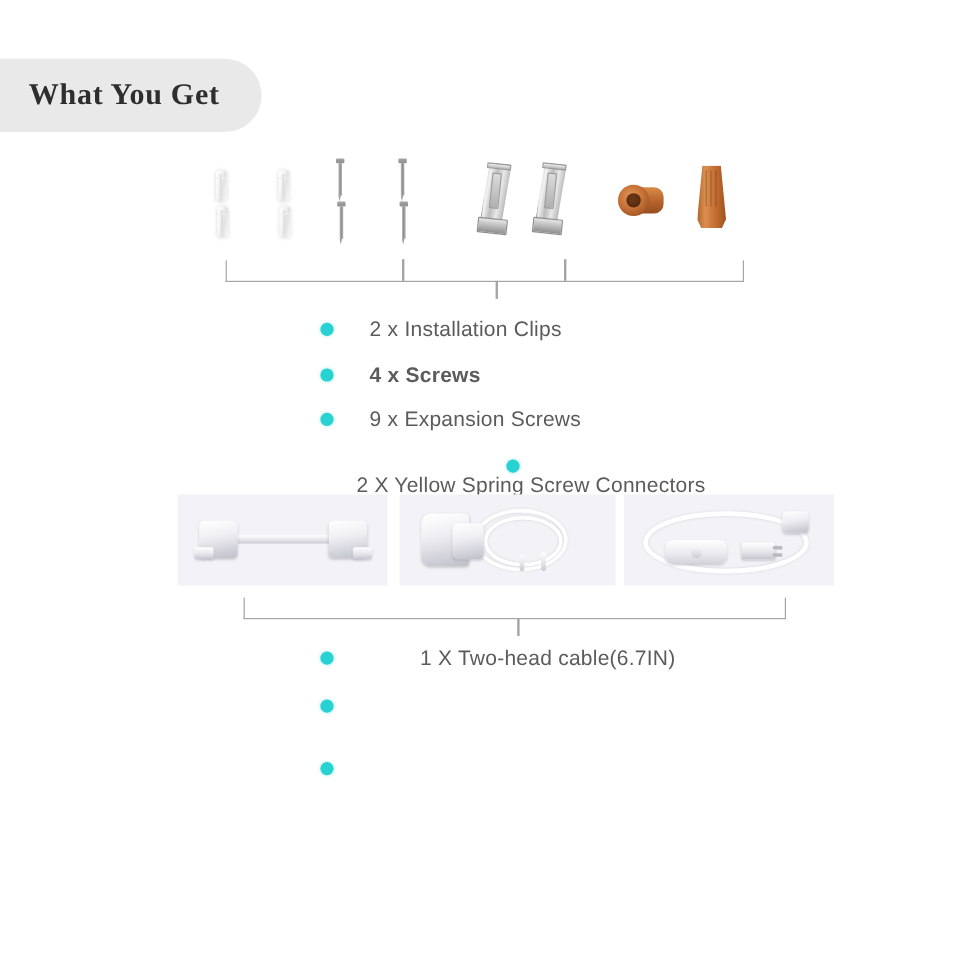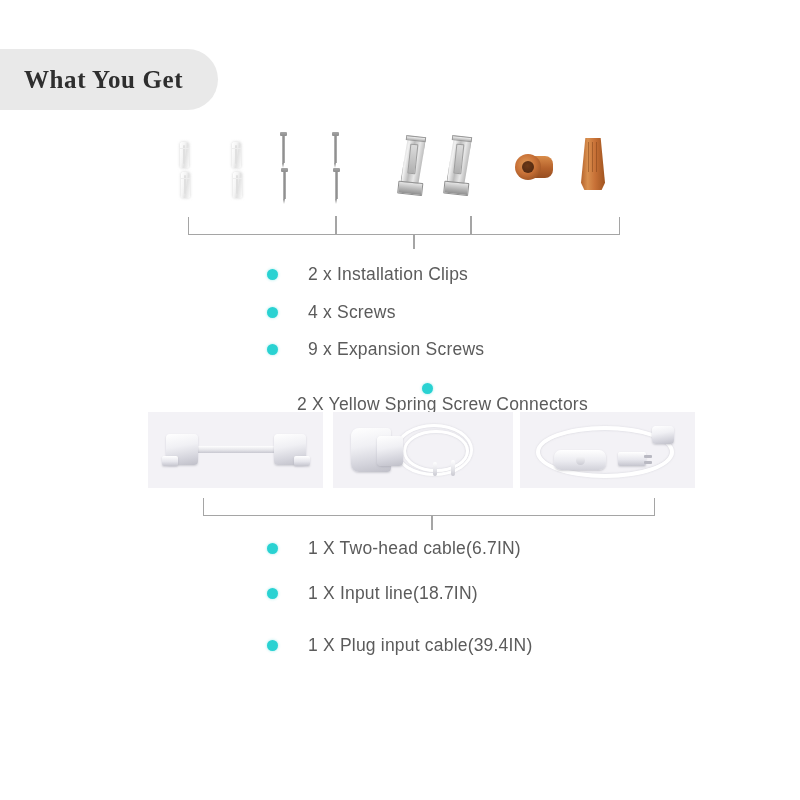--- a/index.html
+++ b/index.html
@@ -404,21 +404,21 @@
     <div class="tick" style="left:146px; height:18px;"></div>
     <div class="tick" style="left:281px; height:18px;"></div>
     <div class="stem" style="left:224px;"></div>
   </div>
 
   <div class="bullet-list" style="left:267px; top:248px; width:420px; height:140px;">
     <div class="bullet-item" style="top:0px;">
       <span class="bullet-dot"></span>
       <span class="bullet-text">2 x Installation Clips</span>
     </div>
-    <div class="bullet-item" style="top:38px;">
+    <div class="bullet-item" style="top:38px;font-weight:bold;">
       <span class="bullet-dot"></span>
       <span class="bullet-text">4 x Screws</span>
     </div>
     <div class="bullet-item" style="top:75px;">
       <span class="bullet-dot"></span>
       <span class="bullet-text">9 x Expansion Screws</span>
     </div>
     <div class="bullet-item" style="top:119px;flex-direction:column;">
       <span class="bullet-dot"></span>
       <span class="bullet-text">2 X Yellow Spring Screw Connectors</span>
@@ -455,27 +455,25 @@
       <div class="cab-pin" style="left:124px; top:49px; width:8px; height:3px;"></div>
       <div class="cab-connector" style="left:132px; top:14px; width:22px; height:18px;"></div>
     </div>
   </div>
 
   <div class="bracket" style="left:203px; top:482px; width:452px; height:18px;">
     <div class="stem" style="left:227px;"></div>
   </div>
 
   <div class="bullet-list" style="left:267px; top:522px; width:400px; height:130px;">
-    <div class="bullet-item" style="top:0px;">
+    <div class="bullet-item" style="top:0px;gap:42px;">
       <span class="bullet-dot"></span>
       <span class="bullet-text">1 X Two-head cable(6.7IN)</span>
     </div>
     <div class="bullet-item" style="top:45px;">
       <span class="bullet-dot"></span>
-      <span class="bullet-text">1 X Input line(18.7IN)</span>
     </div>
     <div class="bullet-item" style="top:97px;">
       <span class="bullet-dot"></span>
-      <span class="bullet-text">1 X Plug input cable(39.4IN)</span>
     </div>
   </div>
 
 </div>
 
 </body></html>

